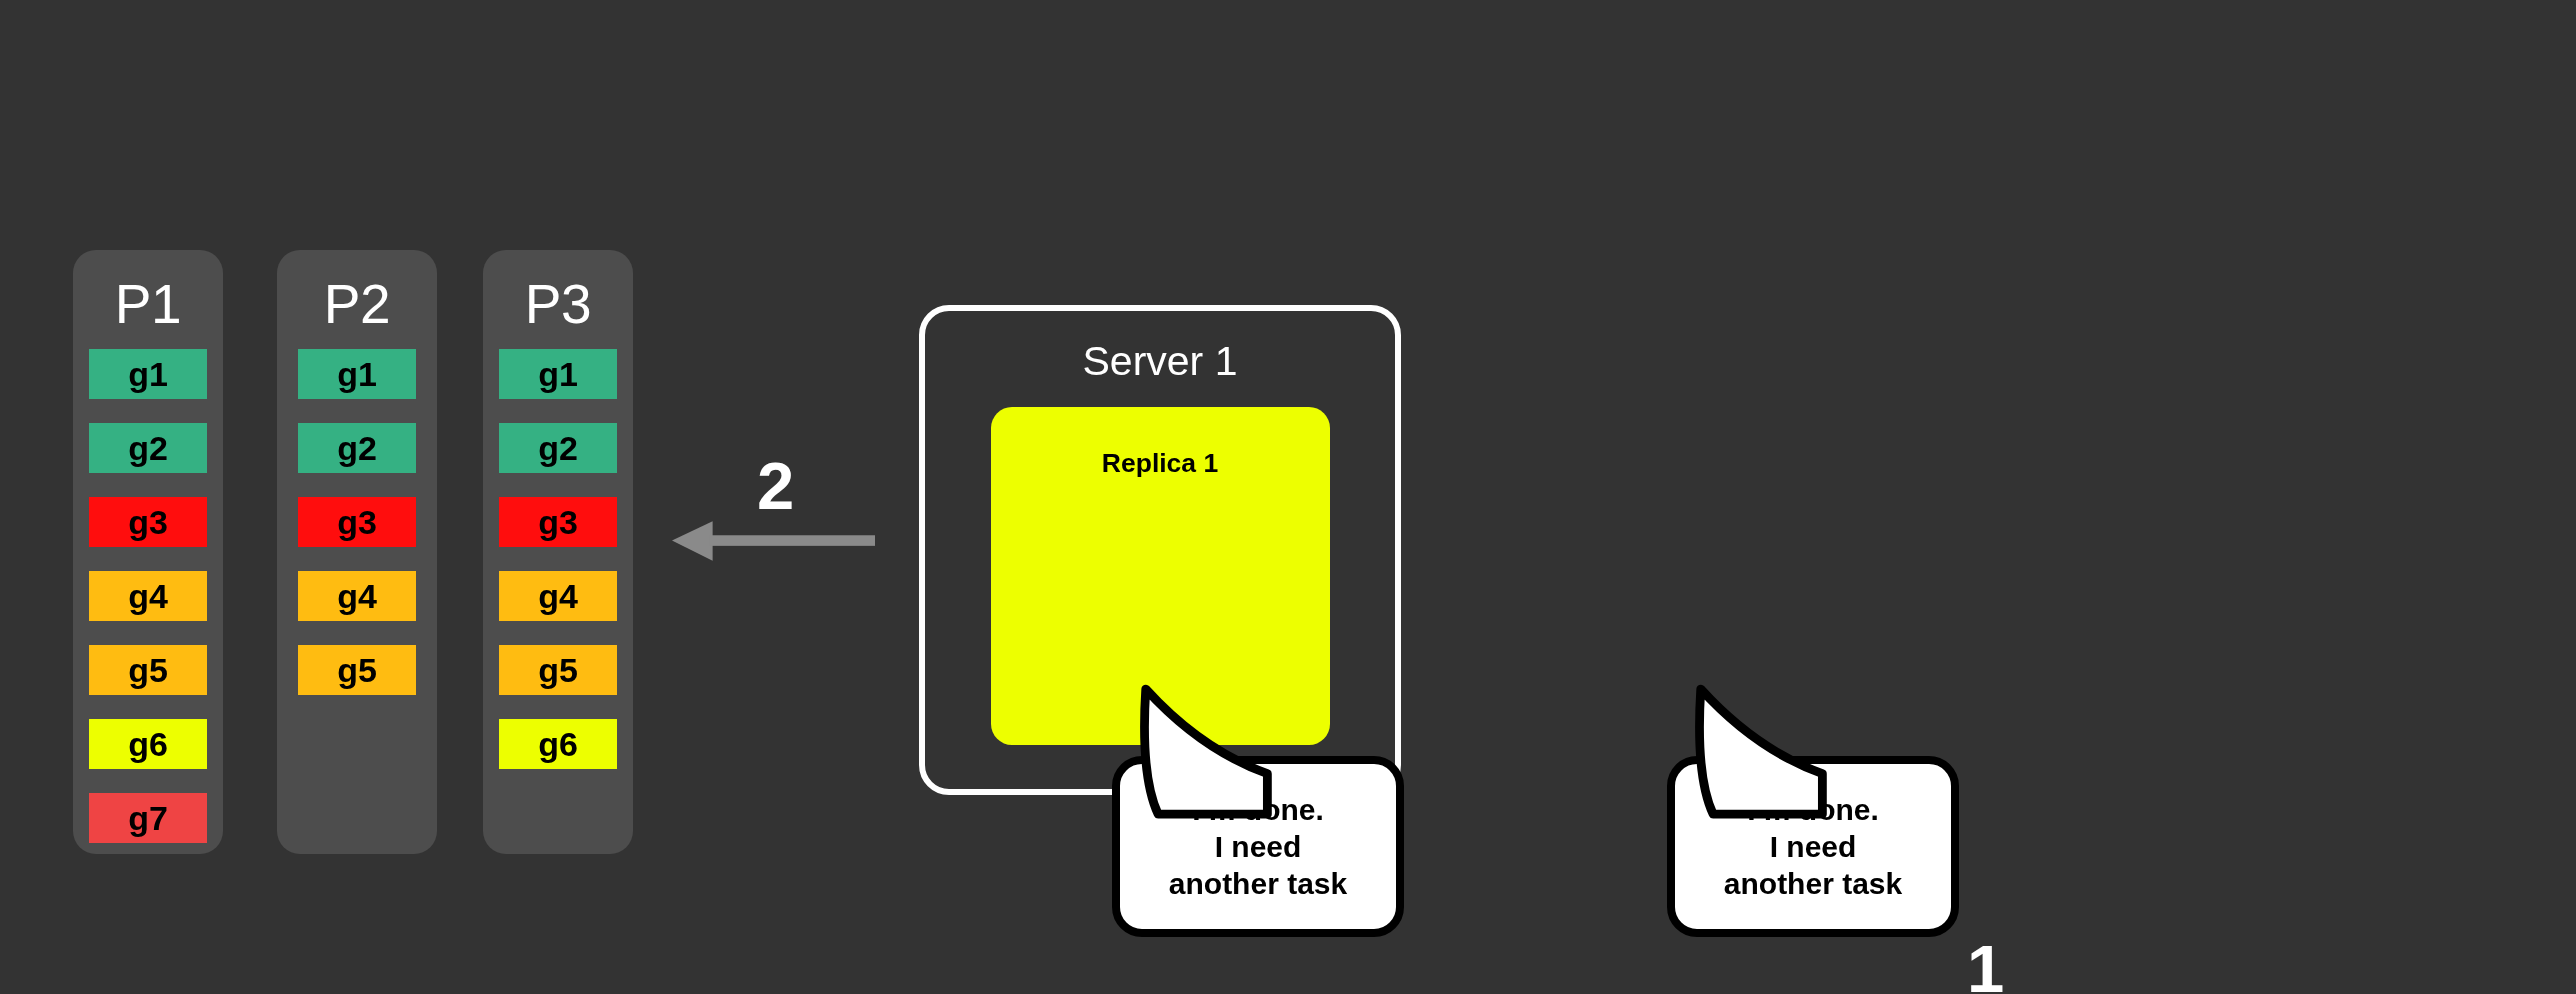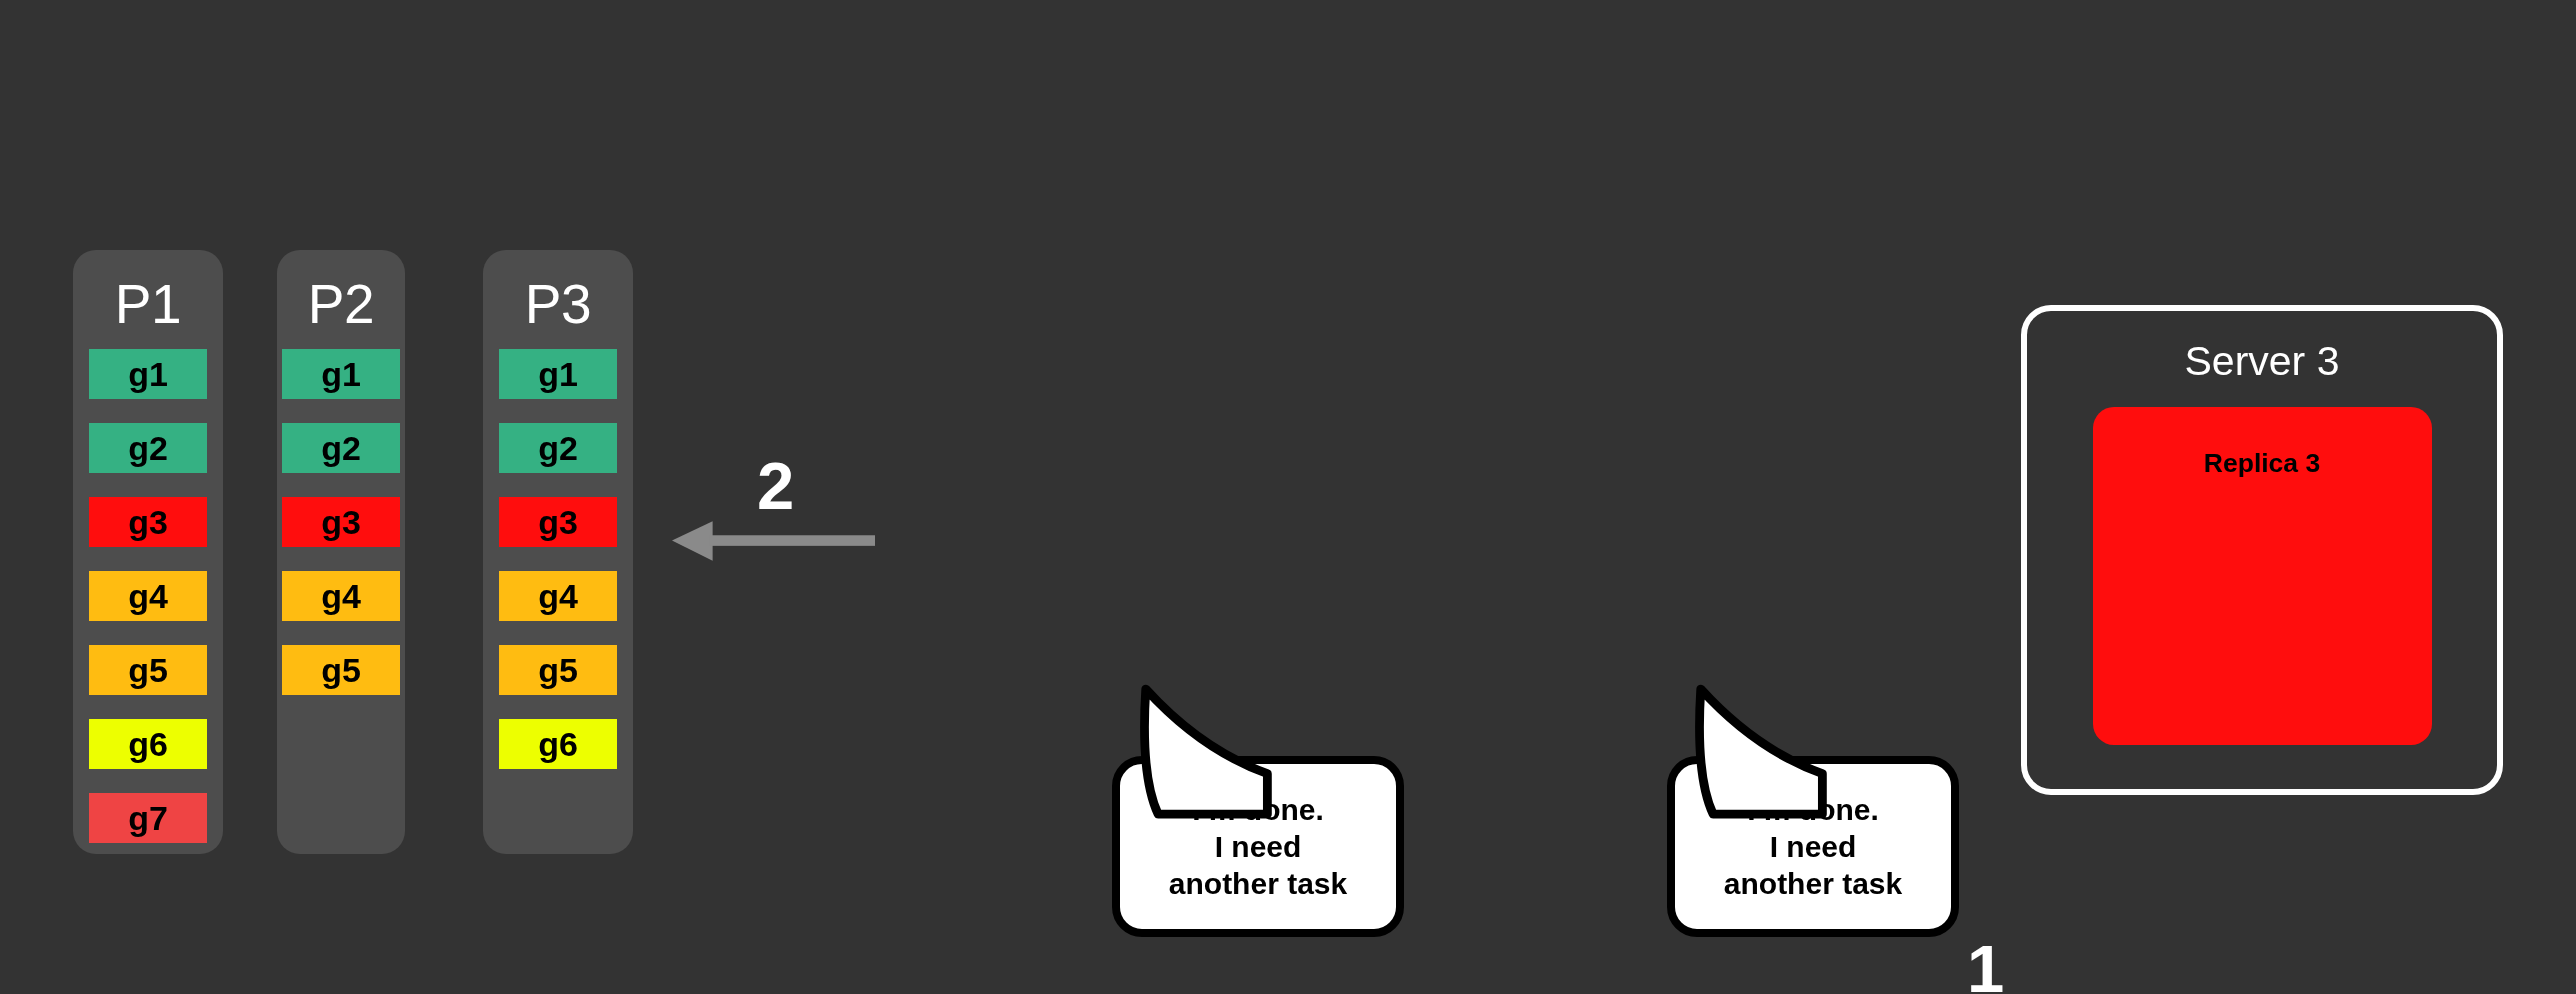--- a/index.html
+++ b/index.html
@@ -150,21 +150,21 @@
       <div class="task" style="background:#35b183;">g1</div>
       <div class="task" style="background:#35b183;">g2</div>
       <div class="task" style="background:#ff0d0d;">g3</div>
       <div class="task" style="background:#ffbc11;">g4</div>
       <div class="task" style="background:#ffbc11;">g5</div>
       <div class="task" style="background:#edff00;">g6</div>
       <div class="task" style="background:#ef4444;">g7</div>
     </div>
   </div>
 
-  <div class="partition" style="left:277px; top:250px; width:128px; height:604px;">
+  <div class="partition" style="left:277px; top:250px; width:160px; height:604px;">
     <div class="partition-title">P2</div>
     <div class="task-list">
       <div class="task" style="background:#35b183;">g1</div>
       <div class="task" style="background:#35b183;">g2</div>
       <div class="task" style="background:#ff0d0d;">g3</div>
       <div class="task" style="background:#ffbc11;">g4</div>
       <div class="task" style="background:#ffbc11;">g5</div>
     </div>
   </div>
 
@@ -182,20 +182,26 @@
 
   <div class="step-number" style="left:757px; top:452px;">2</div>
 
   <div class="arrow-wrap" style="left:672px; top:521px; width:203px; height:40px;">
     <svg width="203" height="40" viewBox="0 0 230 45">
       <polygon points="0,22 46,0 46,45" fill="#8a8a8a"></polygon>
       <rect x="42" y="16" width="188" height="12" fill="#8a8a8a"></rect>
     </svg>
   </div>
 
+  <div class="server" style="left:919px; top:305px; width:482px; height:490px;">
+    <div class="server-title">Server 1</div>
+    <div class="replica" style="width:339px; height:338px; margin-top:23px; background:#edff00;">
+      <span>Replica 1</span>
+    </div>
+  </div>
 
   <svg class="bubble-tail" style="left:1112px; top:682px;" width="168" height="141" viewBox="0 0 190 160">
     <path d="M 38 8 C 78 52 126 86 176 104 L 176 150 L 52 150 C 38 120 34 72 38 8 Z" fill="#ffffff" stroke="#000000" stroke-width="10" stroke-linejoin="round"></path>
   </svg>
 
   <div class="bubble" style="left:1112px; top:756px; width:292px; height:181px;">
     <div class="bubble-line">I’m done.</div>
     <div class="bubble-line">I need</div>
     <div class="bubble-line">another task</div>
   </div>
@@ -204,23 +210,17 @@
   <svg class="bubble-tail" style="left:1667px; top:682px;" width="168" height="141" viewBox="0 0 190 160">
     <path d="M 38 8 C 78 52 126 86 176 104 L 176 150 L 52 150 C 38 120 34 72 38 8 Z" fill="#ffffff" stroke="#000000" stroke-width="10" stroke-linejoin="round"></path>
   </svg>
 
   <div class="bubble" style="left:1667px; top:756px; width:292px; height:181px;">
     <div class="bubble-line">I’m done.</div>
     <div class="bubble-line">I need</div>
     <div class="bubble-line">another task</div>
   </div>
 
-  <div class="server" style="left:2021px; top:305px; width:482px; height:490px;">
-    <div class="server-title">Server 3</div>
-    <div class="replica" style="width:339px; height:338px; margin-top:23px; background:#ff0d0d;">
-      <span>Replica 3</span>
-    </div>
-  </div>
 
   <div class="step-number" style="left:1967px; top:935px;">1</div>
 
 </div>
 
 
 </body></html>

